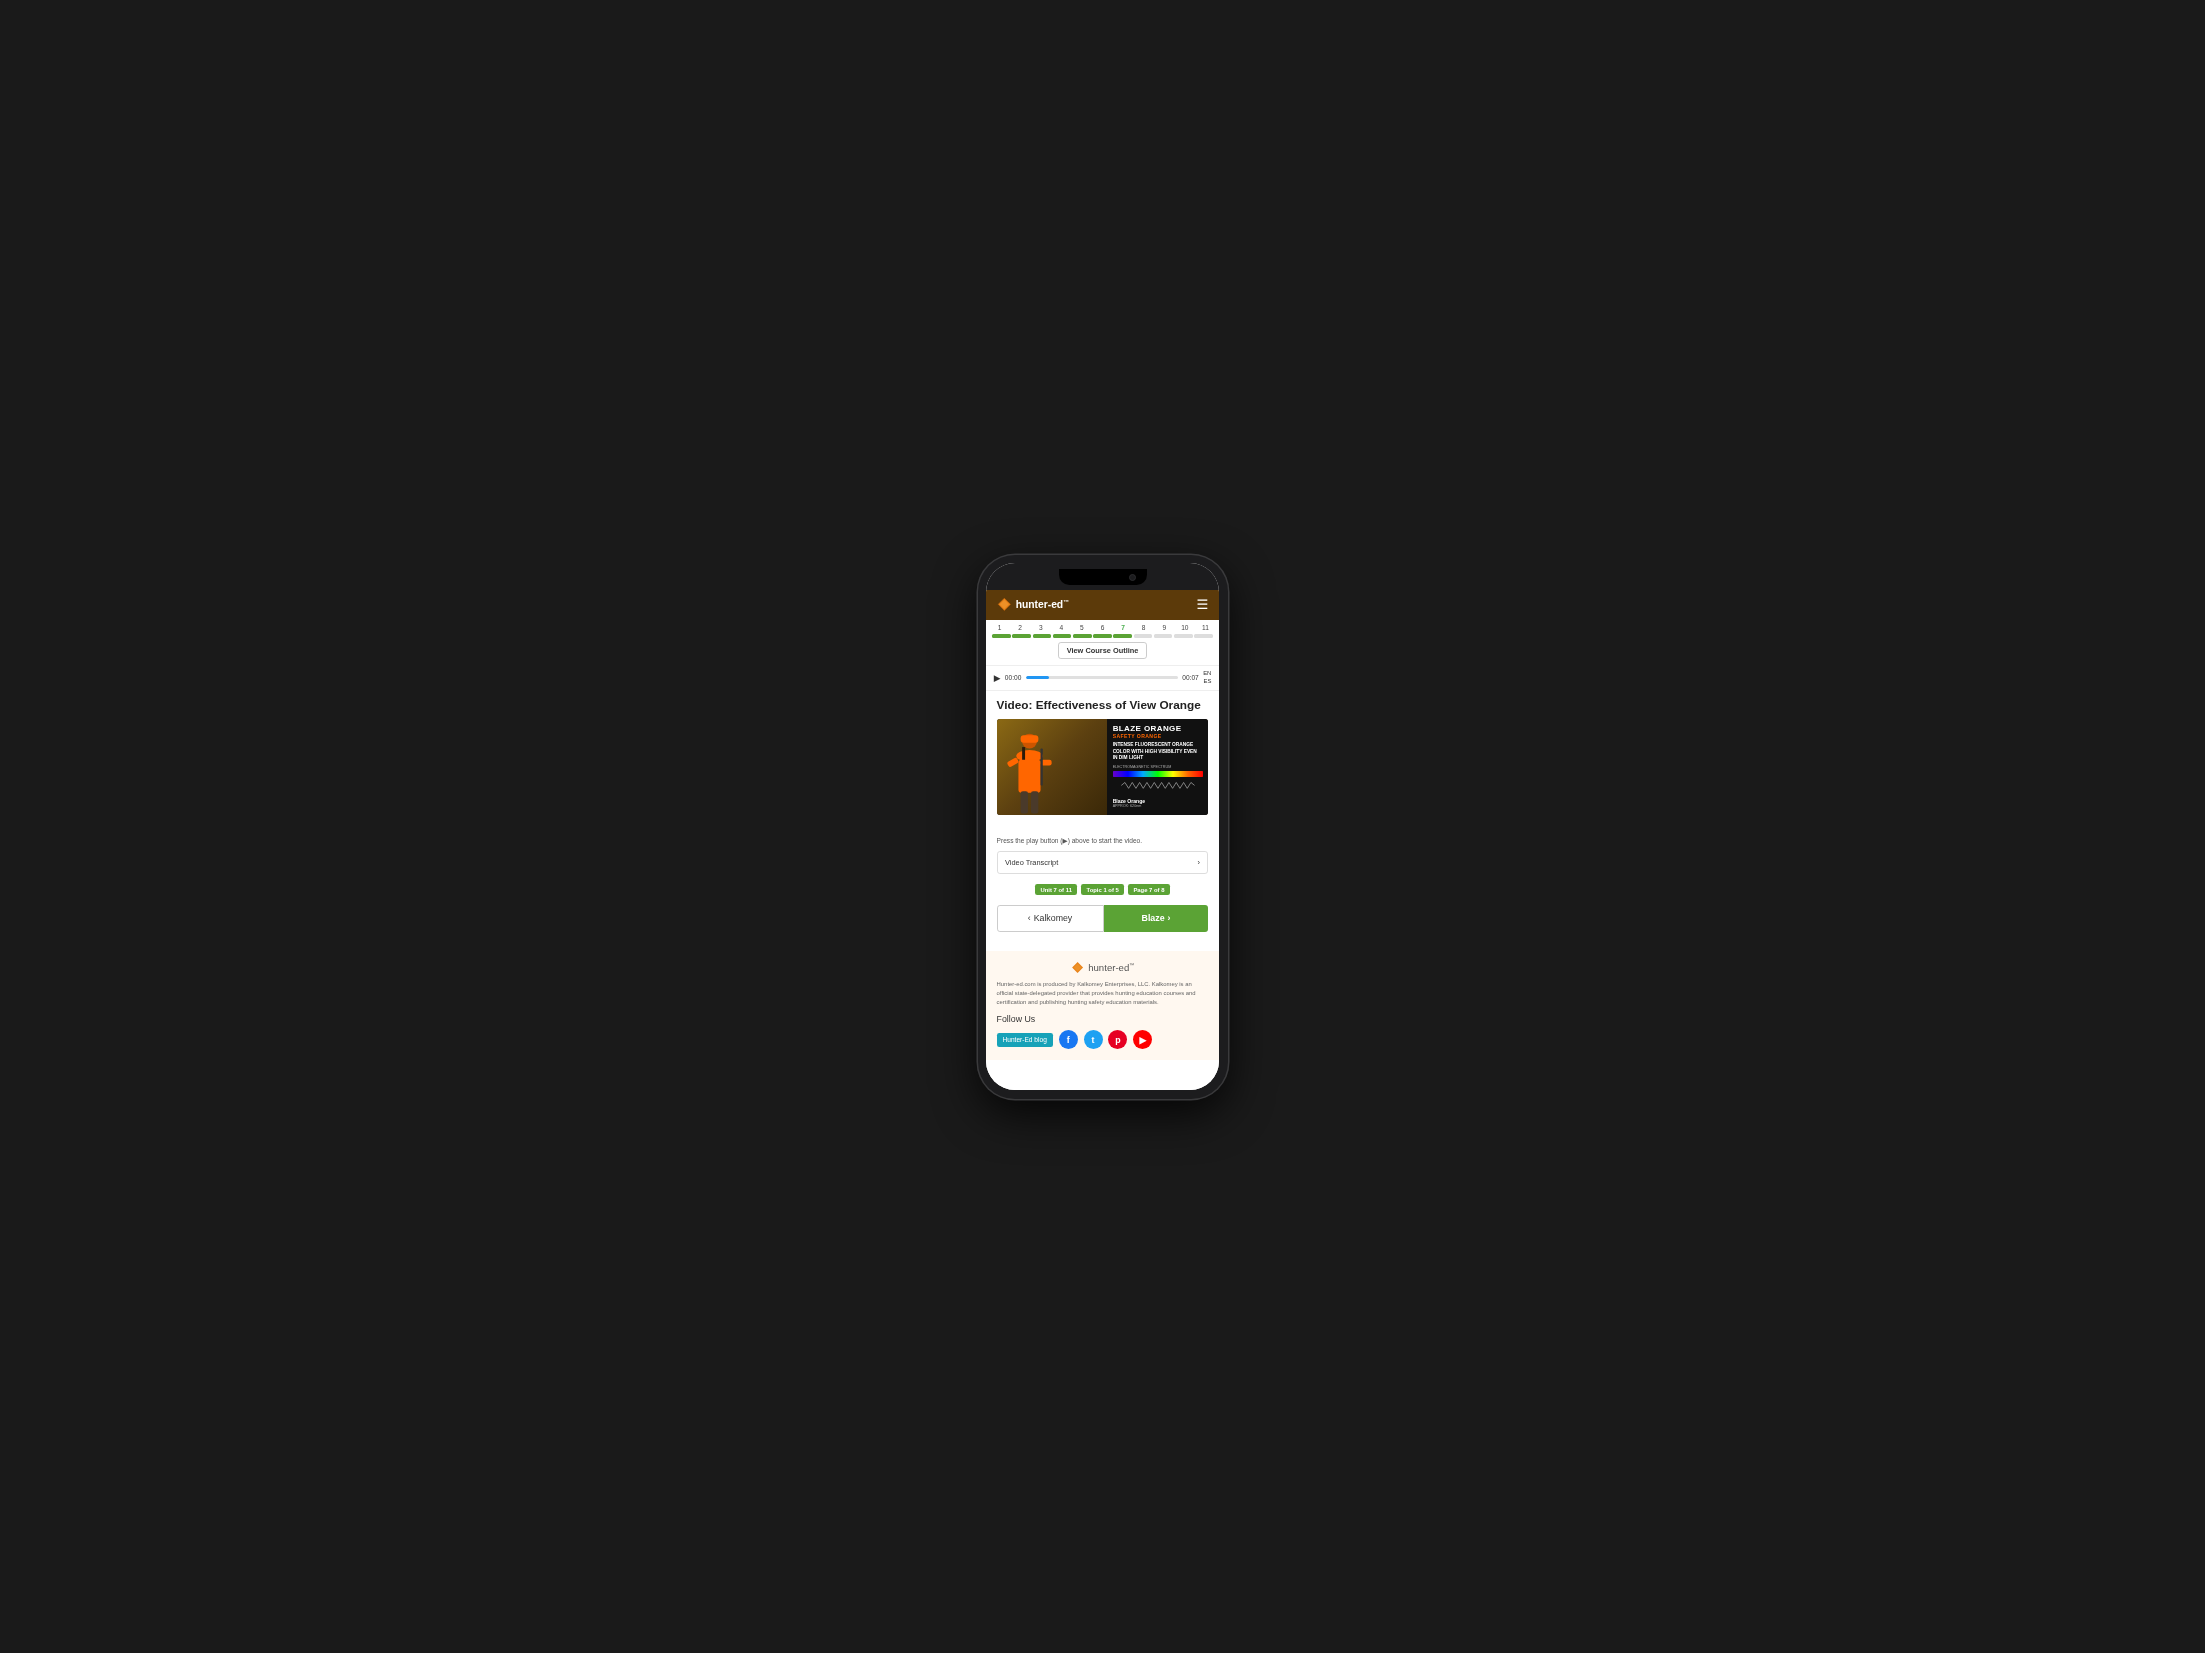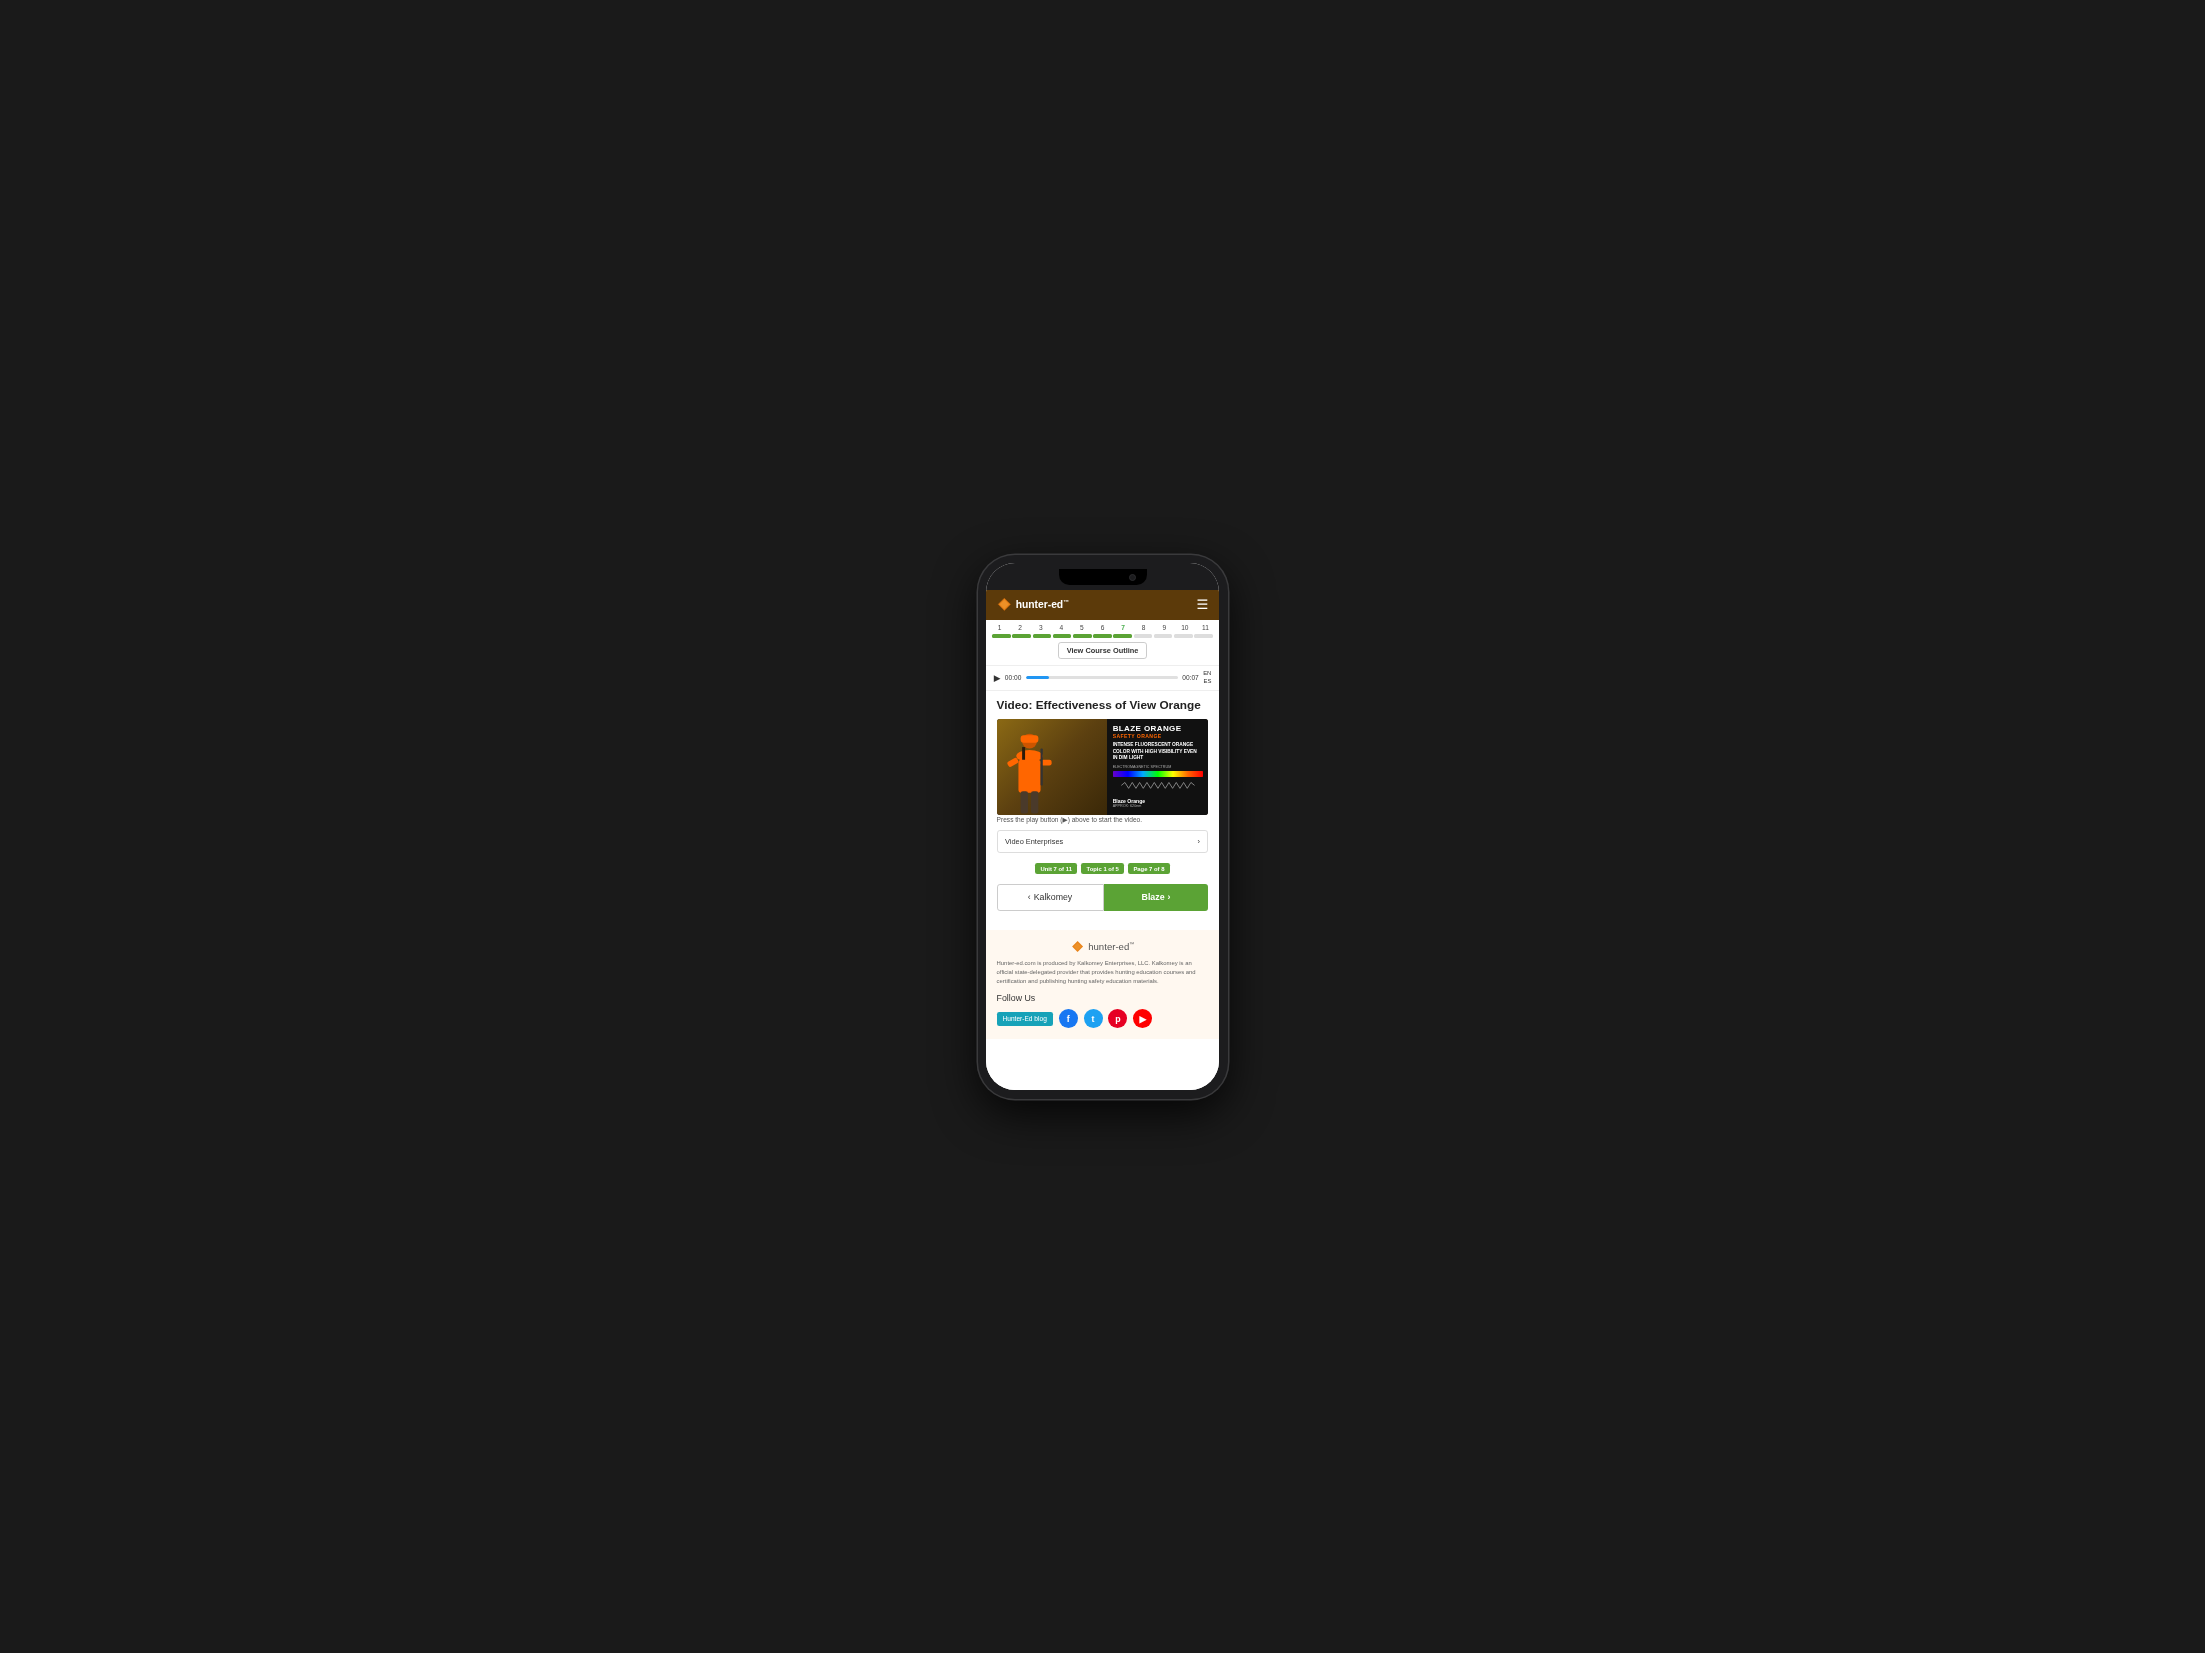--- a/index.html
+++ b/index.html
@@ -224,21 +224,21 @@
       color: #222;
       margin-bottom: 7.4px;
     }
 
     
     .video-thumb {
       width: 100%;
       border-radius: 2.9px;
       overflow: hidden;
       display: flex;
-      margin-bottom: 1px;
+      margin-bottom: 22px;
       background: #2a1a0a;
       height: 96px;
       position: relative;
     }
 
     .video-left {
       width: 52%;
       background: linear-gradient(135deg, #8b6914 0%, #5c4010 50%, #3a2808 100%);
       position: relative;
       overflow: hidden;
@@ -564,21 +564,21 @@
               </svg>
             </div>
             <div class="blaze-orange-bottom">Blaze Orange</div>
             <div class="approx-label">APPROX: 620nm</div>
           </div>
         </div>
 
         <p class="play-hint">Press the play button (▶) above to start the video.</p>
 
         <div class="transcript-bar">
-          <span>Video Enterprises</span>
+          <span>Video Transcript</span>
           <span>›</span>
         </div>
 
         <div class="badges-row">
           <span class="badge">Unit 7 of 11</span>
           <span class="badge">Topic 1 of 5</span>
           <span class="badge">Page 7 of 8</span>
         </div>
 
         <div class="nav-buttons">

